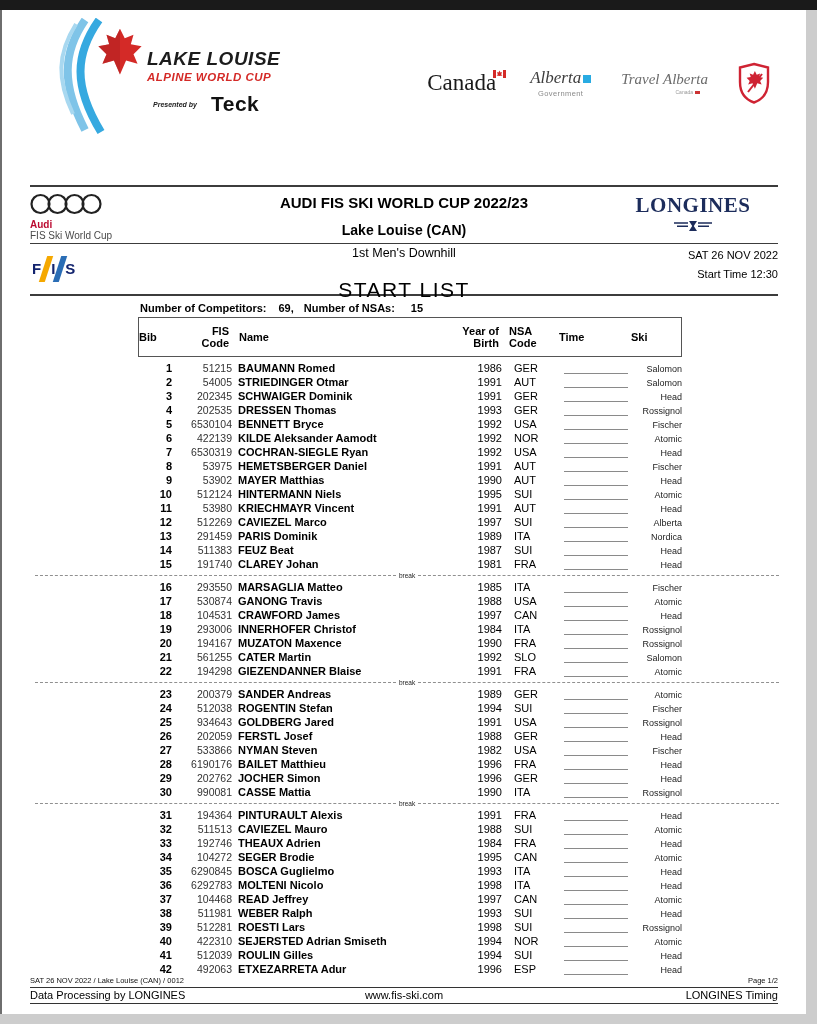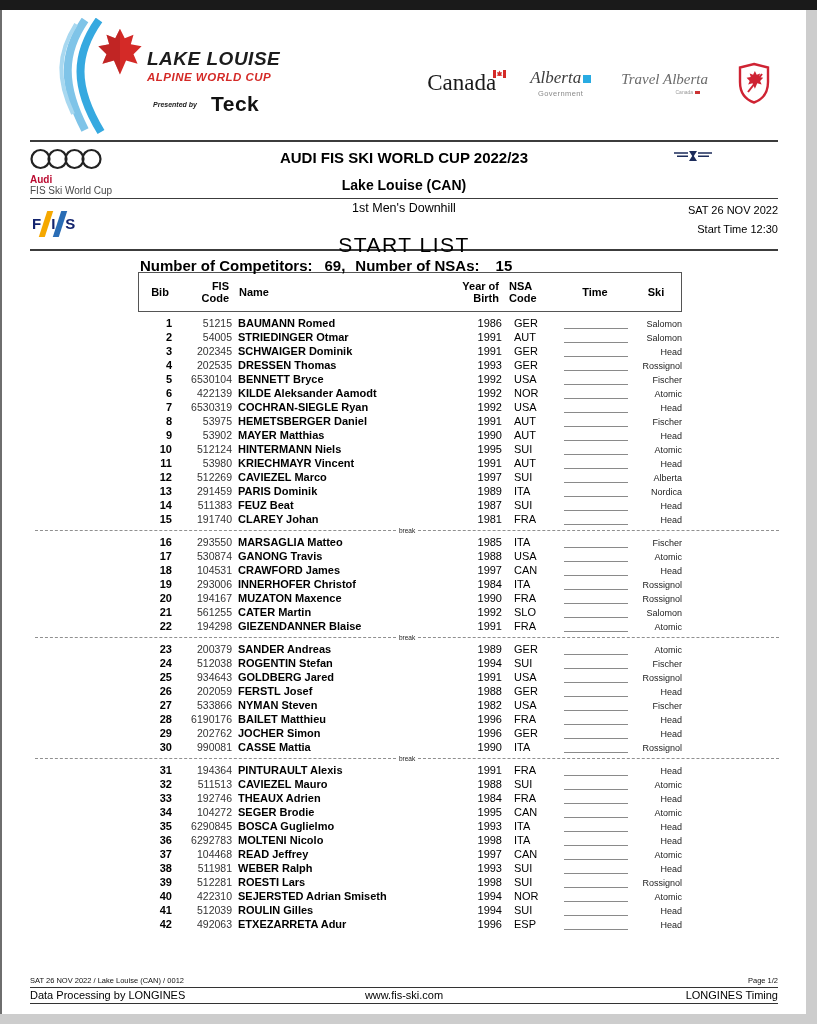--- a/index.html
+++ b/index.html
@@ -3,21 +3,21 @@
 <meta charset="utf-8">
 <style>
   * { margin:0; padding:0; box-sizing:border-box; }
   html,body { width:817px; height:1024px; }
   body { background:#cdcdcd; position:relative; font-family:"Liberation Sans", sans-serif; color:#000; }
   .top-bar { position:absolute; top:0; left:0; width:817px; height:10px; background:#1a1a1a; z-index:5; }
   .page { position:absolute; top:10px; left:0; width:806px; height:1004px; background:#fff;
           border-left:2px solid #6e6e6e; padding:0 28px; overflow:hidden; }
 
   
-  .logo-row { position:relative; height:130px; }
+  .logo-row { position:relative; height:175px; }
   .ll-logo { position:absolute; left:25px; top:8px; display:flex; }
   .ll-swoosh { position:relative; width:92px; height:118px; }
   .ll-swoosh svg { position:absolute; left:0; top:0; }
   .ll-text { margin-left:0px; margin-top:30px; }
   .ll-title { font-style:italic; font-weight:900; font-size:19px; letter-spacing:0.5px; color:#1c1c1c; }
   .ll-sub { font-style:italic; font-weight:900; font-size:11.5px; color:#d42a27; letter-spacing:0.5px; margin-top:1px; }
   .ll-presented { margin-top:9px; margin-left:6px; display:flex; align-items:center; }
   .ll-presented-by { font-size:7px; font-weight:700; font-style:italic; color:#222; }
   .ll-teck { font-size:21px; font-weight:700; color:#111; margin-left:14px; letter-spacing:0.5px; }
   .sponsors { position:absolute; right:8px; top:52px; display:flex; align-items:center; gap:30px; }
@@ -56,28 +56,28 @@
   .fis-slash { display:inline-block; width:6px; height:26px; transform:skewX(-18deg); margin:0 2px; }
   .fis-y { background:#f5a800; } .fis-b { background:#2a6db5; }
   .eb-center { flex:1; text-align:center; padding-top:2px; }
   .eb-event { font-size:12.5px; }
   .eb-listtitle { font-size:21px; letter-spacing:1.5px; margin-top:18px; }
   .eb-right { width:170px; text-align:right; font-size:11px; }
   .eb-date { margin-top:5px; }
   .eb-time { margin-top:7px; }
 
   
-  .comp-line { margin:6px 0 2px 110px; font-size:15px; font-weight:700; height:13px; }
+  .comp-line { margin:6px 0 2px 110px; font-size:11px; font-weight:700; height:13px; }
   .comp-line .v1 { margin-left:12px; } .comp-line .l2 { margin-left:10px; } .comp-line .v2 { margin-left:16px; }
 
   
   .thead, .trow { display:grid; grid-template-columns:42px 52px 1fr 56px 56px 72px 50px; margin-left:108px; width:544px; }
   .thead { border:1px solid #555; height:40px; font-size:11px; font-weight:700; align-items:center; }
   .th { line-height:12px; }
-  .th.c { text-align:center; } .th.r { text-align:right; padding-right:4px; } .th.l { padding-left:6px; }
+  .th.c { text-align:left; } .th.r { text-align:right; padding-right:4px; } .th.l { padding-left:6px; }
   .trow { height:14px; line-height:14px; font-size:11px; align-items:baseline; }
   .trow .td.bib { font-weight:700; text-align:right; padding-right:8px; }
   .trow .td.fis { font-size:10.5px; color:#333; text-align:right; }
   .trow .td.name { font-weight:700; padding-left:6px; white-space:nowrap; overflow:hidden; }
   .trow .td.year { text-align:right; padding-right:2px; }
   .trow .td.nsa { padding-left:10px; }
   .trow .td.time { align-self:stretch; position:relative; }
   .time-line { position:absolute; bottom:2px; left:4px; width:64px; border-bottom:1px solid #8a8a8a; }
   .trow .td.ski { font-size:9px; color:#222; padding-left:6px; white-space:nowrap;text-align:right; }
   #table-body { margin-top:4px; }
@@ -168,20 +168,21 @@
         <circle cx="61.5" cy="12" r="9" fill="none" stroke="#222" stroke-width="2.2"></circle>
       </svg>
       <div class="audi-name">Audi</div>
       <div class="audi-sub">FIS Ski World Cup</div>
     </div>
     <div class="tb-center">
       <div class="tb-title">AUDI FIS SKI WORLD CUP 2022/23</div>
       <div class="tb-location">Lake Louise (CAN)</div>
     </div>
     <div class="longines-block">
+      <div class="longines-word">LONGINES</div>
       <svg width="40" height="12" viewBox="0 0 40 12">
         <path d="M1 3 H15 M4 6.2 H15 M25 3 H39 M25 6.2 H36" stroke="#1c2c5b" stroke-width="1.4" fill="none"></path>
         <path d="M16 1 h8 l-3.2 5 3.2 5 h-8 l3.2 -5 z" fill="#1c2c5b"></path>
       </svg>
     </div>
   </div>
 
   <div class="rule-b"></div>
 
   <div class="event-band">

